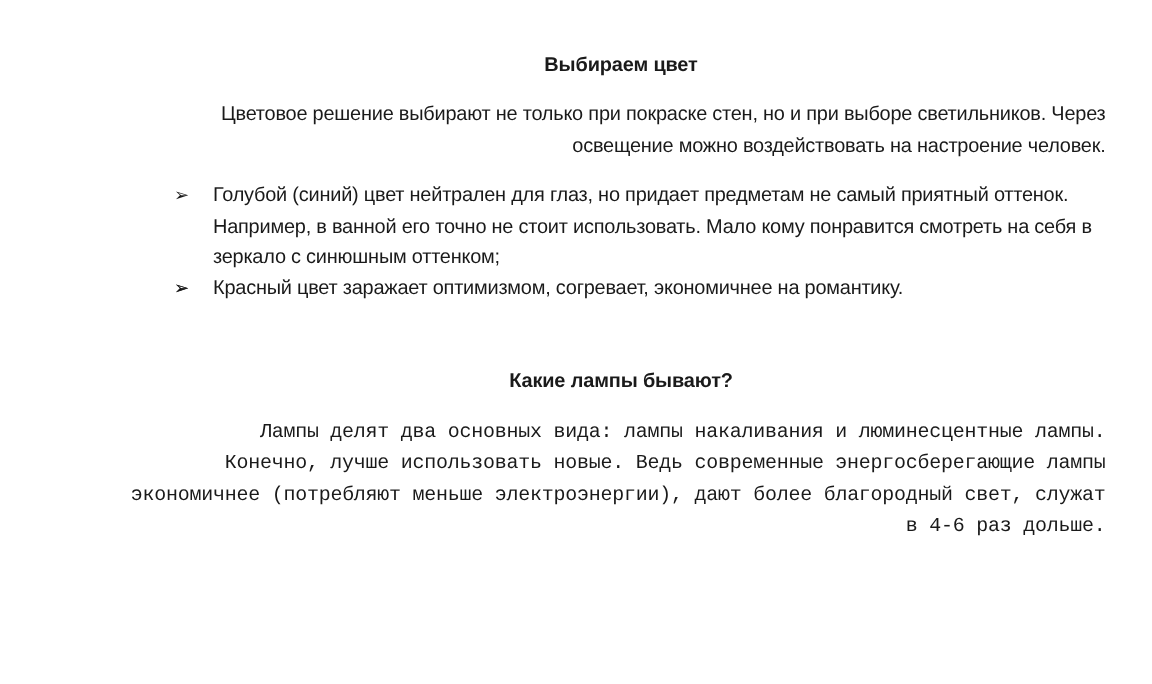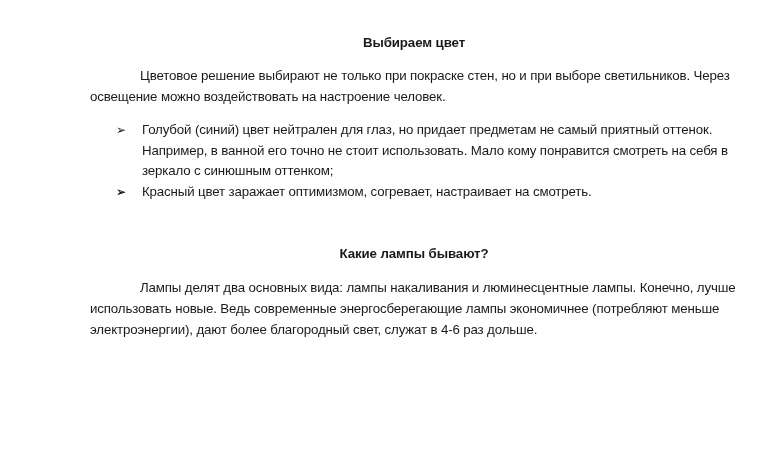--- a/index.html
+++ b/index.html
@@ -7,22 +7,23 @@
       width: 768px; height: 456px; overflow: hidden; position: relative;
       font-family: "Liberation Sans", "DejaVu Sans", sans-serif;
       color: #1a1a1a; font-size: 13.3px;
     }
     .page { position: absolute; left: 0; top: 0; width: 768px; height: 456px; margin-top: 28px; }
     .title {
       position: absolute; left: 0; width: 828px; text-align: center;
       font-weight: bold; font-size: 13.3px; letter-spacing: -0.1px;
     }
     .para {
-      position: absolute; left: 90px; width: 660px; line-height: 21px;
+      position: absolute; left: 77px; width: 660px; line-height: 21px;
       letter-spacing: -0.15px;
+      text-align: right;
     }
     .indent { display: inline-block; width: 50px; }
     .bullets { position: absolute; left: 116px; top: 92px; width: 640px; margin: 0; padding: 0; list-style: none; }
     .bullets li { position: relative; padding-left: 26px; line-height: 20.5px; letter-spacing: -0.15px; }
     .bullet-icon { position: absolute; left: 0; top: 0; font-size: 12px; }
   </style>
 </head>
 <body>
 
 <div class="page">
@@ -33,20 +34,20 @@
   <ul class="bullets">
     <li>
       <span class="bullet-icon">➢</span>
       <span>Голубой (синий) цвет нейтрален для глаз, но придает предметам не самый приятный оттенок. Например, в ванной его точно не стоит использовать. Мало кому понравится смотреть на себя в зеркало с синюшным оттенком;</span>
     </li>
     <li>
       <span class="bullet-icon">➢</span>
     </li>
     <li>
       <span class="bullet-icon">➢</span>
-      <span>Красный цвет  заражает оптимизмом, согревает, настраивает на смотреть.</span>
+      <span>Красный цвет  заражает оптимизмом, согревает, экономичнее на романтику.</span>
     </li>
   </ul>
 
   <div class="title" style="top:218px;">Какие лампы бывают?</div>
 
-  <div class="para" style="top:249px;"><span class="indent"></span><span>Лампы делят два основных вида: лампы накаливания и люминесцентные лампы. Конечно, лучше использовать новые. Ведь современные энергосберегающие лампы экономичнее (потребляют меньше электроэнергии), дают более благородный свет, служат в 4-6 раз дольше.</span></div>
+  <div class="para" style="top:249px;font-family:Liberation Mono, monospace;"><span class="indent"></span><span>Лампы делят два основных вида: лампы накаливания и люминесцентные лампы. Конечно, лучше использовать новые. Ведь современные энергосберегающие лампы экономичнее (потребляют меньше электроэнергии), дают более благородный свет, служат в 4-6 раз дольше.</span></div>
 </div>
 
 </body></html>

